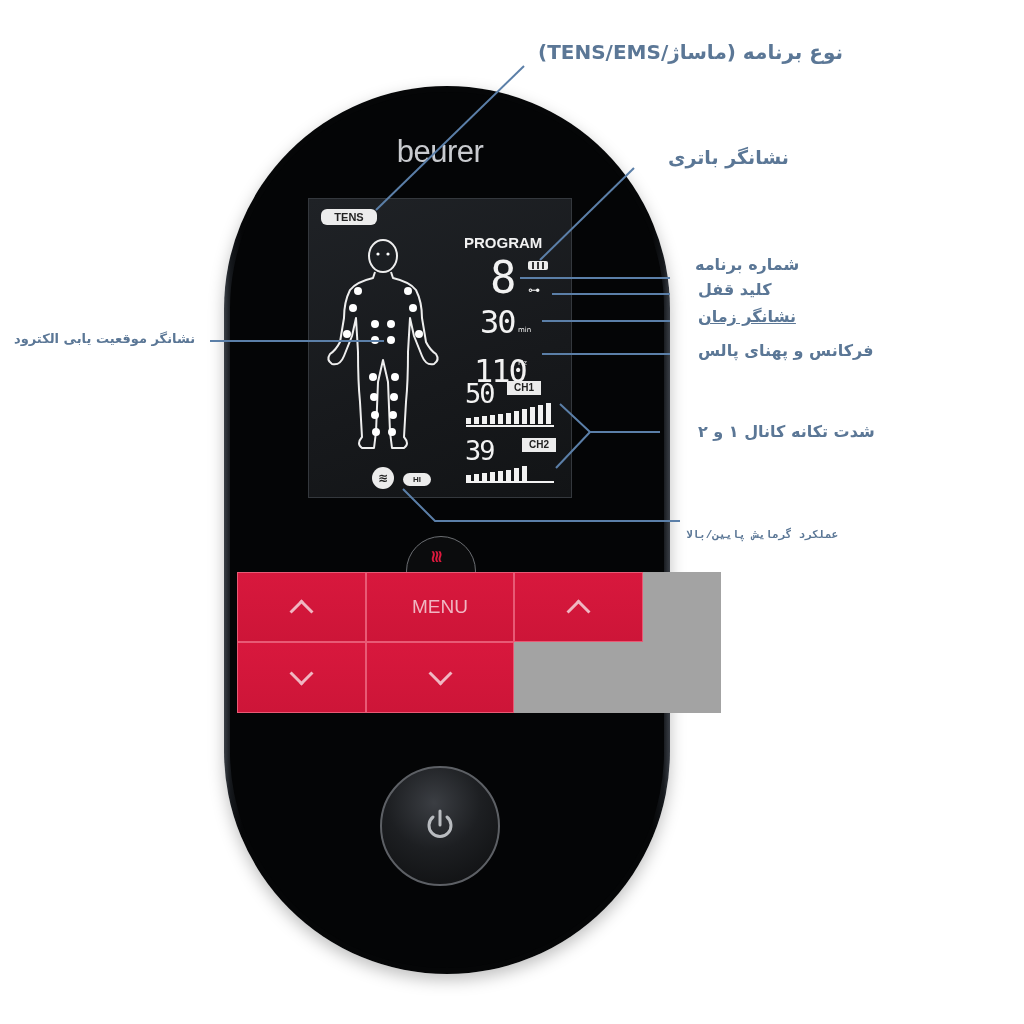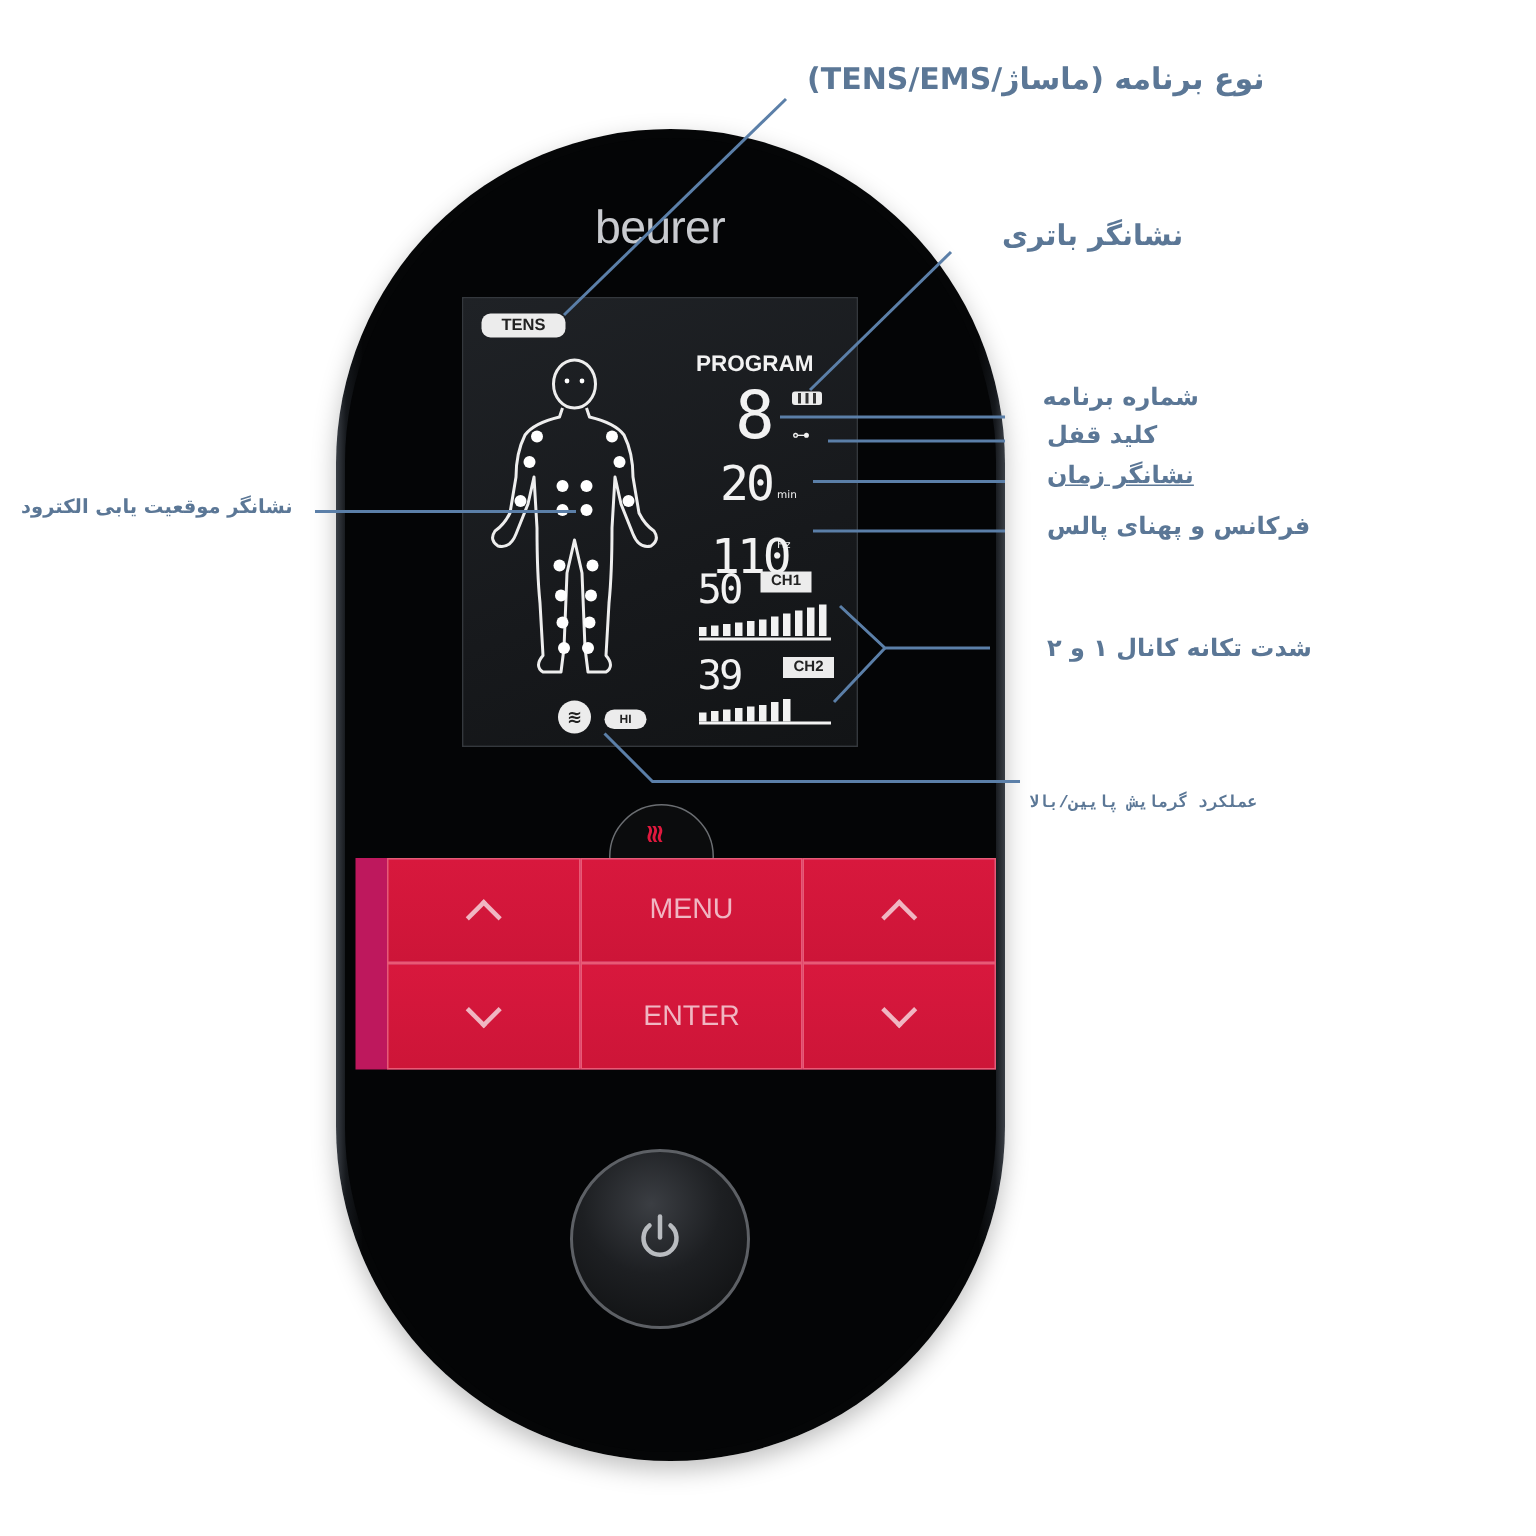--- a/index.html
+++ b/index.html
@@ -64,24 +64,23 @@
     .heat-btn {
       position: absolute; left: 406px; top: 536px; width: 68px; height: 68px;
       border-radius: 50%; border: 1px solid #6b6e72; background: #0b0c0d;
     }
     .heat-btn-glyph {
       position: absolute; left: 430px; top: 546px; color: #e0193e; font-size: 17px;
       font-weight: bold; letter-spacing: -3px;
     }
     
     .keypad {
-      position: absolute; left: 237px; top: 572px; width: 406px; height: 141px;
+      position: absolute; left: 237px; top: 572px; width: 484px; height: 141px;
       display: grid; grid-template-columns: 129px 148px 129px; grid-template-rows: 70px 71px;
-      background: #be185d;
-      padding-left: 21px;
+      background: #a3a3a3;
     }
     .key {
       background: linear-gradient(180deg, #d8183d 0%, #cd1538 100%);
       border: 1px solid #e85a75; box-sizing: border-box;
       display: flex; align-items: center; justify-content: center;
       color: #f0b6c2; font-family: "Liberation Sans", sans-serif; font-size: 19px;
     }
     .chev { width: 14px; height: 14px; border-left: 3px solid #f0b6c2; border-top: 3px solid #f0b6c2; }
     .chev.up { transform: translateY(4px) rotate(45deg); }
     .chev.down { transform: translateY(-4px) rotate(225deg); }
@@ -139,21 +138,21 @@
 <div class="abs" style="left:528px;top:261px;width:20px;height:9px;background:#ececec;border-radius:2px;">
   <div style="position:absolute;left:4px;top:1px;width:2px;height:7px;background:#333"></div>
   <div style="position:absolute;left:9px;top:1px;width:2px;height:7px;background:#333"></div>
   <div style="position:absolute;left:14px;top:1px;width:2px;height:7px;background:#333"></div>
 </div>
 
 <div class="lcd seg" style="left:490px;top:256px;font-size:44px;">8</div>
 
 <div class="lcd" style="left:528px;top:283px;font-size:12px;">⊶</div>
 
-<div class="lcd seg" style="left:480px;top:306px;font-size:32px;">20</div>
+<div class="lcd seg" style="left:480px;top:306px;font-size:32px;">30</div>
 <div class="lcd" style="left:518px;top:326px;font-size:7px;">min</div>
 
 <div class="lcd seg" style="left:474px;top:339px;font-size:32px;margin-top:16px;">110</div>
 <div class="lcd" style="left:518px;top:359px;font-size:7px;">Hz</div>
 
 <div class="lcd seg" style="left:465px;top:380px;font-size:27px;">50</div>
 <div class="ch-badge" style="left:507px;top:381px;text-align:center;">CH1</div>
 <div class="bars" style="left:466px;top:402px;height:22px;">
   <span style="height:6px"></span>
     <span style="height:7px"></span>
@@ -196,23 +195,20 @@
   <div class="key">
       <span>MENU</span>
     </div>
   <div class="key">
       <span class="chev up"></span>
     </div>
   <div class="key">
       <span class="chev down"></span>
     </div>
   <div class="key">
-      <span>ENTER</span>
-    </div>
-  <div class="key">
       <span class="chev down"></span>
     </div>
 </div>
 
 <div class="power-btn"></div>
 <svg class="abs" style="left:424px;top:808px" width="32" height="34">
   <path d="M9 9 A11 11 0 1 0 23 9" fill="none" stroke="#b9bcc0" stroke-width="3" stroke-linecap="round"></path>
   <line x1="16" y1="3" x2="16" y2="17" stroke="#b9bcc0" stroke-width="3" stroke-linecap="round"></line>
 </svg>
 

